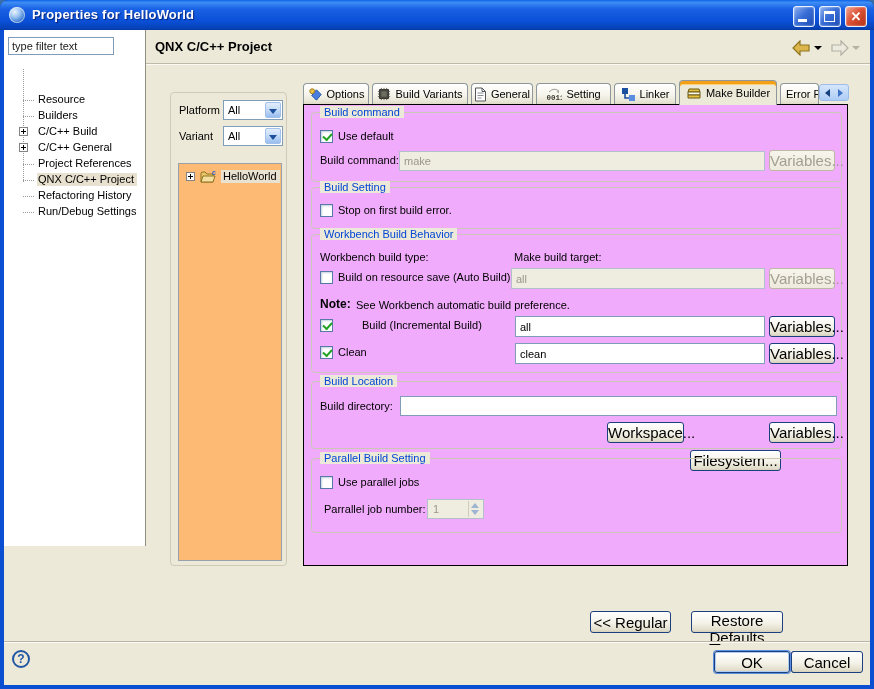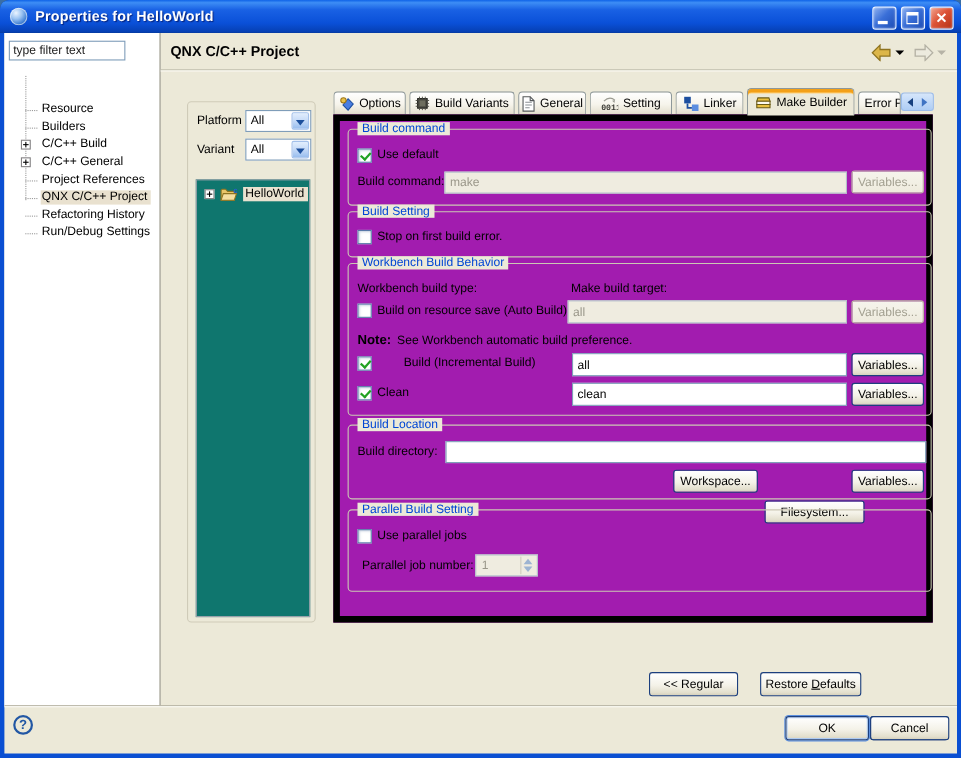--- a/index.html
+++ b/index.html
@@ -24,21 +24,21 @@
     background:linear-gradient(135deg,#8fb2f0 0%,#3a6fd8 45%,#1d4cb4 100%);
     box-shadow:inset 0 0 2px rgba(255,255,255,.7); }
   .tb-btn.close { background:linear-gradient(135deg,#f2a692 0%,#dd5337 45%,#b22f14 100%); }
   .tb-btn .glyph-min { position:absolute; left:4px; bottom:4px; width:9px; height:3px; background:#fff; }
   .tb-btn .glyph-max { position:absolute; left:4px; top:4px; width:11px; height:11px;
     border:1px solid #fff; border-top:3px solid #fff; }
   .tb-btn .glyph-x { position:absolute; left:0; top:0; width:100%; height:100%;
     color:#fff; font-weight:bold; font-size:13px; line-height:19px; text-align:center; }
 
   
-  .sidebar { position:absolute; left:4px; top:30px; width:142px; height:612px; background:#fff;
+  .sidebar { position:absolute; left:4px; top:30px; width:142px; height:516px; background:#fff;
     border-right:1px solid #928f80; }
   .filter-input { position:absolute; left:4px; top:7px; width:106px; height:18px;
     border:1px solid #7f9db9; font-family:inherit; font-size:11px; padding:1px 3px; color:#222; }
   .tree { position:absolute; left:0; top:30px; right:1px; bottom:0; }
   .tree-vline { position:absolute; left:19px; top:9px; height:113px; border-left:1px dotted #9a9a9a; }
   .tree-row { position:absolute; left:0; width:100%; height:16px; cursor:default; }
   .tree-row .stub { position:absolute; left:19px; top:8px; width:11px; border-top:1px dotted #9a9a9a; }
   .tree-row .lbl { position:absolute; left:33px; top:1px; padding:0 3px 1px 1px; white-space:nowrap; }
   .tree-row.selected .lbl { background:#e9e1cf; }
   .plusbox { position:absolute; left:15px; top:3px; width:9px; height:9px; background:#fff;
@@ -60,21 +60,21 @@
     border:1px solid #cfcbb8; border-radius:4px; }
   .plat-label { position:absolute; left:8px; }
   .combo { position:absolute; left:52px; width:60px; height:20px; background:#fff;
     border:1px solid #7f9db9; }
   .combo .val { position:absolute; left:4px; top:3px; }
   .combo .arrow-btn { position:absolute; right:1px; top:1px; bottom:1px; width:16px; border-radius:2px;
     background:linear-gradient(180deg,#e2eefd 0%,#c8dcf8 45%,#98bdee 100%);
     border:1px solid #a3c0ea; }
   .combo .arrow-btn::after { content:""; position:absolute; left:3px; top:6px; width:0; height:0;
     border-left:4px solid transparent; border-right:4px solid transparent; border-top:5px solid #1c4f9c; }
-  .proj-tree { position:absolute; left:7px; top:70px; width:104px; height:398px; background:#0f766e;
+  .proj-tree { position:absolute; left:7px; top:70px; width:104px; height:398px; background:#fdba74;
     border:1px solid #98a2aa; }
   .proj-row { position:absolute; left:0; top:4px; width:100%; height:18px; }
   .proj-row .lbl { position:absolute; left:42px; top:2px; padding:0 3px 1px 2px; background:#eae2d0; white-space:nowrap; }
   .proj-row .plusbox { left:7px; top:4px; }
   .folder-ic { position:absolute; left:21px; top:1px; }
 
   
   .tab { position:absolute; top:83px; height:21px; border:1px solid #8e989a; border-bottom:none;
     border-radius:4px 4px 0 0;
     background:linear-gradient(180deg,#ffffff 0%,#f6f4eb 55%,#e7e3d3 90%,#ddd9c7 100%);
@@ -85,36 +85,36 @@
   .tab .tlbl { padding-bottom:1px; }
   .tab-scroll { position:absolute; left:819px; top:84px; width:30px; height:17px; border-radius:3px;
     background:linear-gradient(180deg,#d6e6fb,#aecdf5); border:1px solid #9bbcec; z-index:4; }
   .tab-scroll .tri { position:absolute; top:4px; width:0; height:0;
     border-top:4px solid transparent; border-bottom:4px solid transparent; }
   .tab-scroll .tri.left { left:5px; border-right:5px solid #17407e; }
   .tab-scroll .tri.right { right:5px; border-left:5px solid #3f74c4; }
 
   
   .tab-panel { position:absolute; left:303px; top:104px; width:545px; height:462px;
-    border:6px solid #000000; background:#a21caf; z-index:1; }
+    border:1px solid #000000; background:#f0abfc; z-index:1; }
   .group { position:absolute; border:1px solid #cbc7b4; border-radius:4px; }
   .group-title { position:absolute; left:8px; top:-7px; background:#ece9d8; padding:0 4px;
     color:#0046d5; }
   .checkbox { position:absolute; width:13px; height:13px; background:#fff; border:1px solid #5878a8;
     box-shadow:inset 1px 1px 2px rgba(90,120,160,.35); }
   .checkbox.checked::after { content:""; position:absolute; left:2px; top:2px; width:7px; height:4px;
     border-left:2px solid #21a121; border-bottom:2px solid #21a121; transform:rotate(-48deg); }
   .flabel { position:absolute; white-space:nowrap; }
   .note-b { font-weight:bold; font-size:12px; }
   .tinput { position:absolute; height:20px; border:1px solid #7f9db9; background:#fff;
     font-family:inherit; font-size:11px; padding:2px 4px; color:#000; }
   .tinput.dis { background:#efece0; border:1px solid #b3bfca; color:#9a978a; }
   .btn { position:absolute; height:21px; border:1px solid #1c3f7e; border-radius:3px;
     background:linear-gradient(180deg,#ffffff 0%,#f4f2e8 55%,#e3dfcd 88%,#d6d1bc 100%);
-    font-family:inherit; font-size:11px; color:#000; text-align:center; cursor:default; }
+    font-family:inherit; font-size:15px; color:#000; text-align:center; cursor:default; }
   .btn.dis { border-color:#bdb9a5; color:#a3a091;
     background:linear-gradient(180deg,#f6f4ec,#eeebdd); }
   .btn.default-focus { box-shadow:0 0 0 1px #5a8ede, inset 0 0 0 1px #aecbf2; }
   .u { text-decoration:underline; }
   .spinner { position:absolute; width:57px; height:20px; border:1px solid #b3bfca; background:#efece0; }
   .spinner .sval { position:absolute; left:5px; top:3px; color:#9a978a; }
   .spinner .sarrows { position:absolute; right:1px; top:1px; bottom:1px; width:14px;
     border-left:1px solid #cfccbd; }
   .spinner .sa { position:absolute; left:2px; width:0; height:0;
     border-left:4px solid transparent; border-right:4px solid transparent; }

